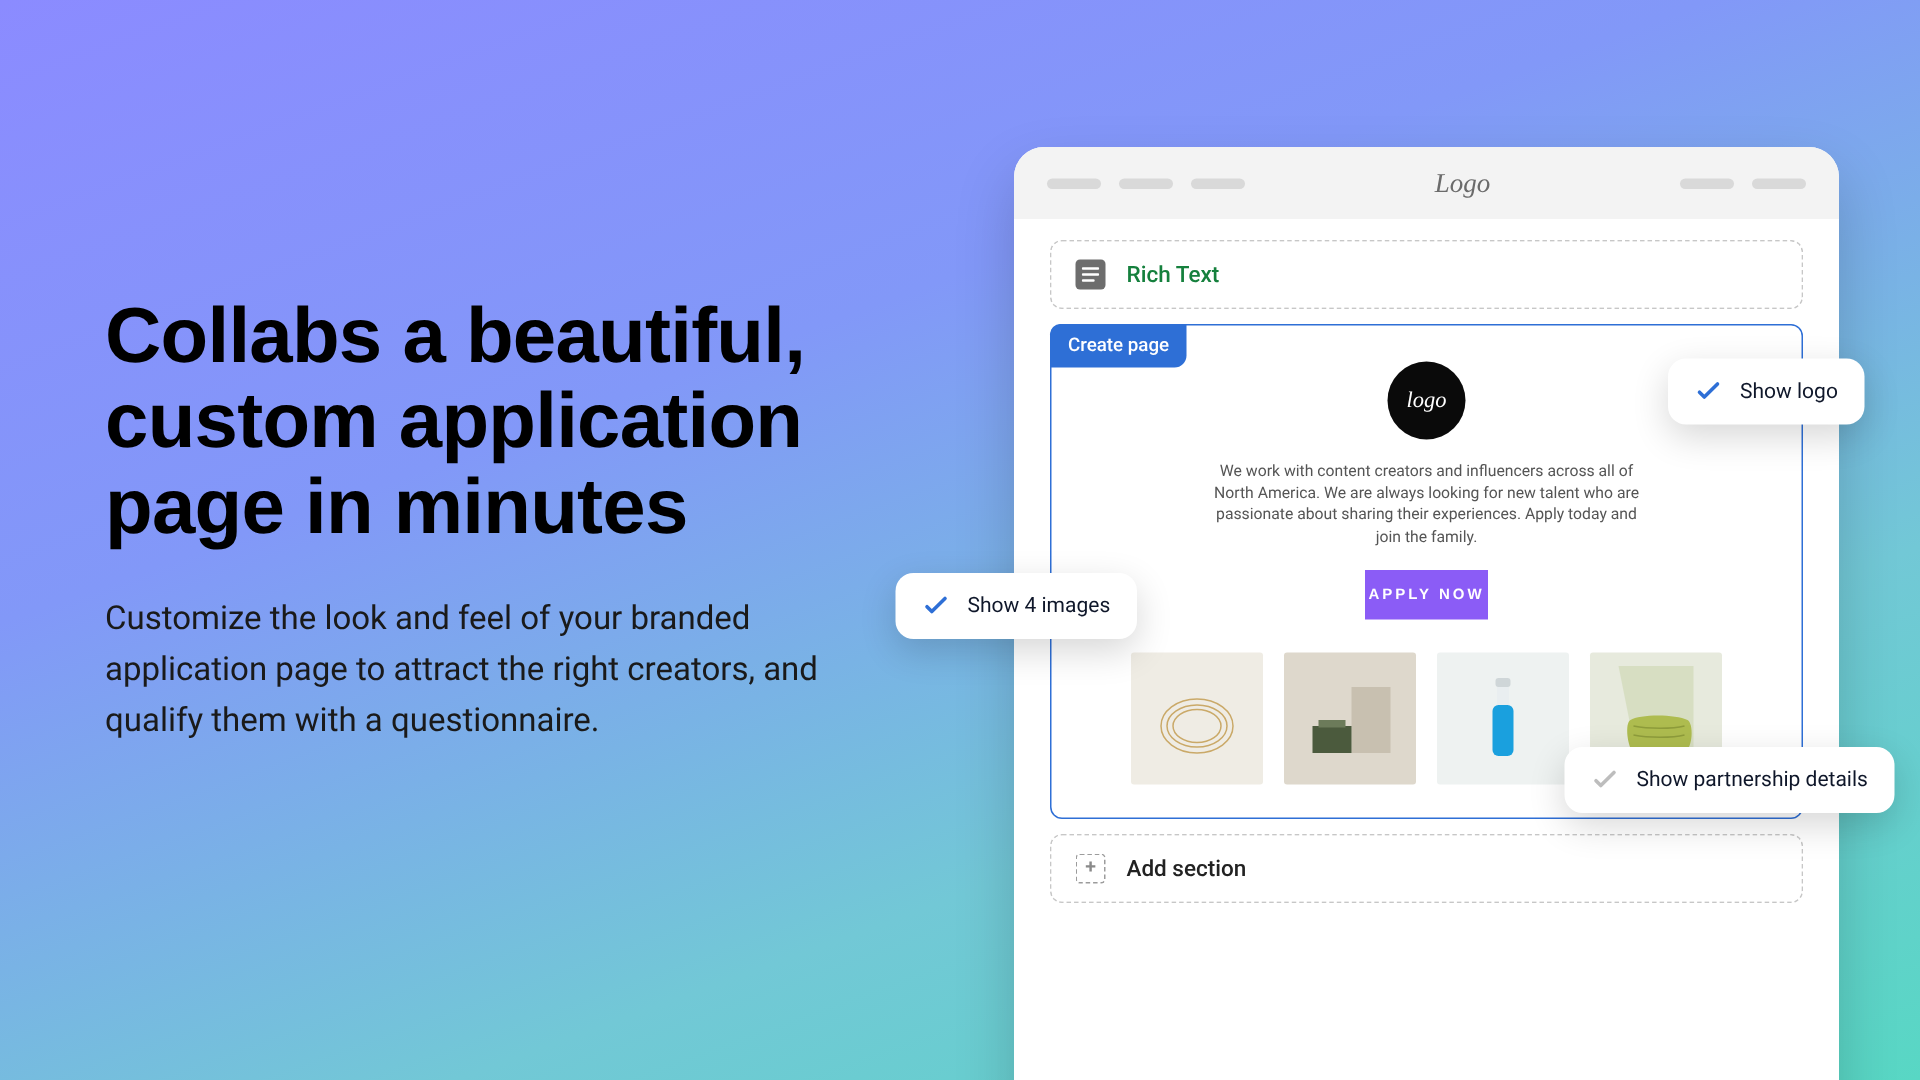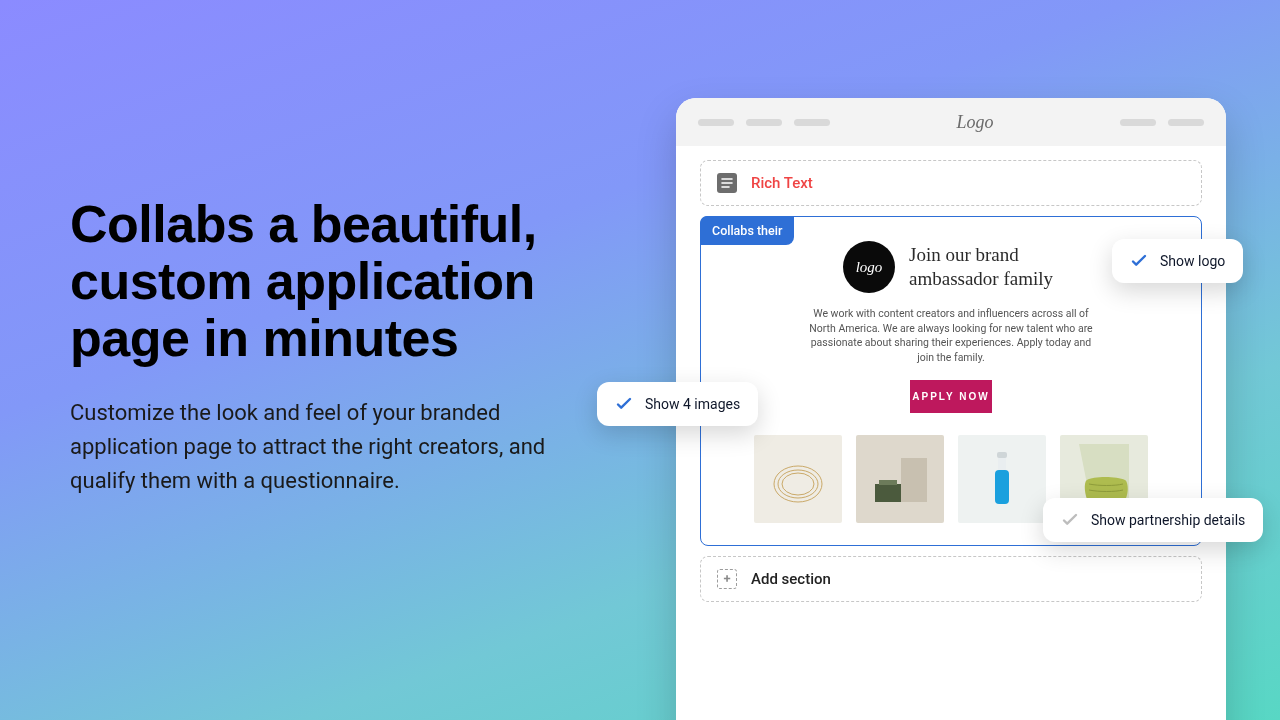--- a/index.html
+++ b/index.html
@@ -12,29 +12,29 @@
   .editor{position:absolute;left:676px;top:98px;width:550px;height:656px;background:#fff;border-radius:20px;box-shadow:0 18px 40px rgba(0,0,0,.18);}
   .editor-top{height:48px;background:#f3f3f3;border-radius:20px 20px 0 0;display:flex;align-items:center;justify-content:space-between;padding:0 22px;}
   .topbar-group{display:flex;gap:12px;}
   .topbar-pill{width:36px;height:7px;border-radius:4px;background:#d9d9d9;}
   .topbar-logo{font-style:italic;font-family:"Brush Script MT",cursive;color:#6b6b6b;font-size:18px;}
   .editor-body{padding:14px 24px 22px 24px;}
   .dashed{border:1.5px dashed #c7c7c7;border-radius:8px;}
   .richtext{display:flex;align-items:center;gap:14px;padding:12px 16px;}
   .richtext .icon-box{width:20px;height:20px;background:#6d6d6d;border-radius:3px;display:flex;align-items:center;justify-content:center;}
   .richtext .icon-box svg{display:block;}
-  .richtext span{font-size:15px;color:#ef4444;font-weight:500;}
+  .richtext span{font-size:15px;color:#15803d;font-weight:500;}
   .collabs{margin-top:10px;border:1.5px solid #2e6fd6;border-radius:8px;position:relative;padding:0;}
   .collabs-tag{position:absolute;top:-1px;left:-1px;background:#2e6fd6;color:#fff;font-size:12.5px;font-weight:500;padding:7px 12px;border-radius:7px 0 8px 0;}
   .collabs-inner{padding:24px 20px 22px 20px;}
   .brandrow{display:flex;align-items:center;justify-content:center;gap:14px;}
   .brandlogo{width:52px;height:52px;border-radius:50%;background:#0a0a0a;display:flex;align-items:center;justify-content:center;color:#fff;font-style:italic;font-family:"Brush Script MT",cursive;font-size:15px;}
   .brandtitle{font-family:Georgia,"Times New Roman",serif;font-size:19px;color:#2b2b2b;line-height:1.25;max-width:150px;}
   .blurb{margin:14px auto 0 auto;max-width:300px;text-align:center;font-size:10.5px;line-height:1.4;color:#555;}
-  .apply{display:block;margin:14px auto 0 auto;background:#be185d;color:#fff;border:none;font-size:10px;letter-spacing:2px;padding:11px 2px;font-weight:600;cursor:pointer;}
+  .apply{display:block;margin:14px auto 0 auto;background:#8b5cf6;color:#fff;border:none;font-size:10px;letter-spacing:2px;padding:11px 2px;font-weight:600;cursor:pointer;}
   .images{display:flex;gap:14px;justify-content:center;margin-top:22px;}
   .thumb{width:88px;height:88px;border-radius:2px;background:#e9e6df;display:flex;align-items:center;justify-content:center;overflow:hidden;}
   .addsec{display:flex;align-items:center;gap:14px;padding:12px 16px;margin-top:10px;}
   .addsec .icon-plus{width:18px;height:18px;border:1.5px dashed #9c9c9c;border-radius:3px;display:flex;align-items:center;justify-content:center;color:#8a8a8a;font-size:13px;line-height:1;font-weight:600;}
   .addsec span{font-size:15px;color:#222;font-weight:500;}
   
   .chip{position:absolute;background:#fff;border-radius:12px;box-shadow:0 8px 24px rgba(0,0,0,.16);display:flex;align-items:center;gap:12px;padding:13px 18px;font-size:14px;color:#0f172a;}
   .chip svg{display:block;}
   .chip .chk{width:18px;height:18px;display:flex;align-items:center;justify-content:center;}
   #chip-logo{left:1112px;top:239px;}
@@ -76,25 +76,24 @@
       <div class="dashed richtext">
         <div class="icon-box">
           <svg width="12" height="12" viewBox="0 0 12 12">
               <path d="M1 2h10M1 6h10M1 10h7" stroke="#fff" stroke-width="1.6" stroke-linecap="round"></path>
             </svg>
         </div>
         <span>Rich Text</span>
       </div>
 
       <div class="collabs">
-        <div class="collabs-tag">Collabs their</div>
+        <div class="collabs-tag">Create page</div>
         <div class="collabs-inner">
           <div class="brandrow">
             <div class="brandlogo">logo</div>
-            <div class="brandtitle">Join our brand ambassador family</div>
           </div>
           <div class="blurb">We work with content creators and influencers across all of North America. We are always looking for new talent who are passionate about sharing their experiences. Apply today and join the family.</div>
           <button class="apply">APPLY NOW</button>
 
           <div class="images">
             <div class="thumb t1">
               <svg width="70" height="70" viewBox="0 0 70 70">
                   <ellipse cx="35" cy="40" rx="24" ry="18" fill="none" stroke="#caa968" stroke-width="1"></ellipse>
                   <ellipse cx="35" cy="40" rx="20" ry="14" fill="none" stroke="#caa968" stroke-width="1"></ellipse>
                   <ellipse cx="35" cy="40" rx="16" ry="11" fill="none" stroke="#caa968" stroke-width="1"></ellipse>

